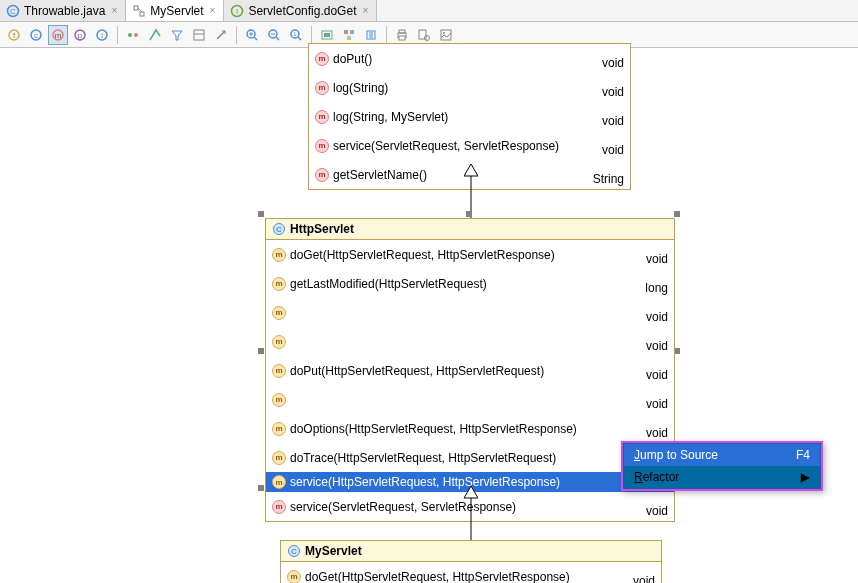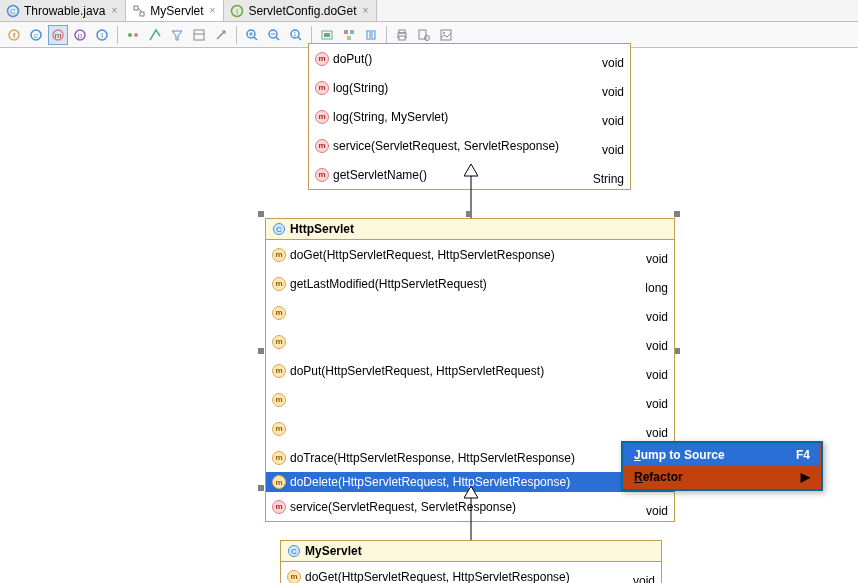--- a/index.html
+++ b/index.html
@@ -34,21 +34,21 @@
 .m-protected { background: #ffe6b0; border: 1px solid #d9a850; color: #8a6010; }
 .m-class { width: 14px; height: 14px; display: inline-flex; }
 
 
 .handle { position: absolute; width: 6px; height: 6px; background: #808080; }
 
 
 .arrow { position: absolute; }
 
 
-.context-menu { position: absolute; background: #c2410c; border: 2px solid #0369a1; padding: 1px; box-shadow: 2px 2px 6px rgba(0,0,0,0.3); font-weight: bold; }
+.context-menu { position: absolute; background: #0369a1; border: 2px solid #d946ef; padding: 1px; box-shadow: 2px 2px 6px rgba(0,0,0,0.3); }
 .menu-item { padding: 4px 10px; display: flex; align-items: center; white-space: nowrap; cursor: pointer; }
 .menu-item.highlighted { background: #2a6fd6; color: #fff; }
 .menu-item .shortcut { margin-left: auto; padding-left: 30px; }
 .menu-item .arrow-r { margin-left: auto; padding-left: 30px; }
 .menu-item .ul { text-decoration: underline; }
 
 svg { display: block; }
 </style>
 </head>
 <body>
@@ -292,30 +292,31 @@
     <span class="m-icon m-protected">m</span>
     <span>doPut(HttpServletRequest, HttpServletRequest)</span>
     <span class="ret">void</span>
   </div>
         <div class="uml-row">
     <span class="m-icon m-protected">m</span>
     <span class="ret">void</span>
   </div>
         <div class="uml-row">
     <span class="m-icon m-protected">m</span>
-    <span class="ret">void</span>
-  </div>
-        <div class="uml-row">
-    <span class="m-icon m-protected">m</span>
-    <span>doTrace(HttpServletResponse, HttpServletResponse)</span>
+    <span>doOptions(HttpServletRequest, HttpServletResponse)</span>
+    <span class="ret">void</span>
+  </div>
+        <div class="uml-row">
+    <span class="m-icon m-protected">m</span>
+    <span>doTrace(HttpServletRequest, HttpServletRequest)</span>
     <span class="ret">void</span>
   </div>
         <div class="uml-row selected">
     <span class="m-icon m-protected">m</span>
-    <span>doDelete(HttpServletRequest, HttpServletResponse)</span>
+    <span>service(HttpServletRequest, HttpServletResponse)</span>
     <span class="ret"></span>
   </div>
         <div class="uml-row">
     <span class="m-icon m-public">m</span>
     <span>service(ServletRequest, ServletResponse)</span>
     <span class="ret">void</span>
   </div>
       </div>
   </div>
 

